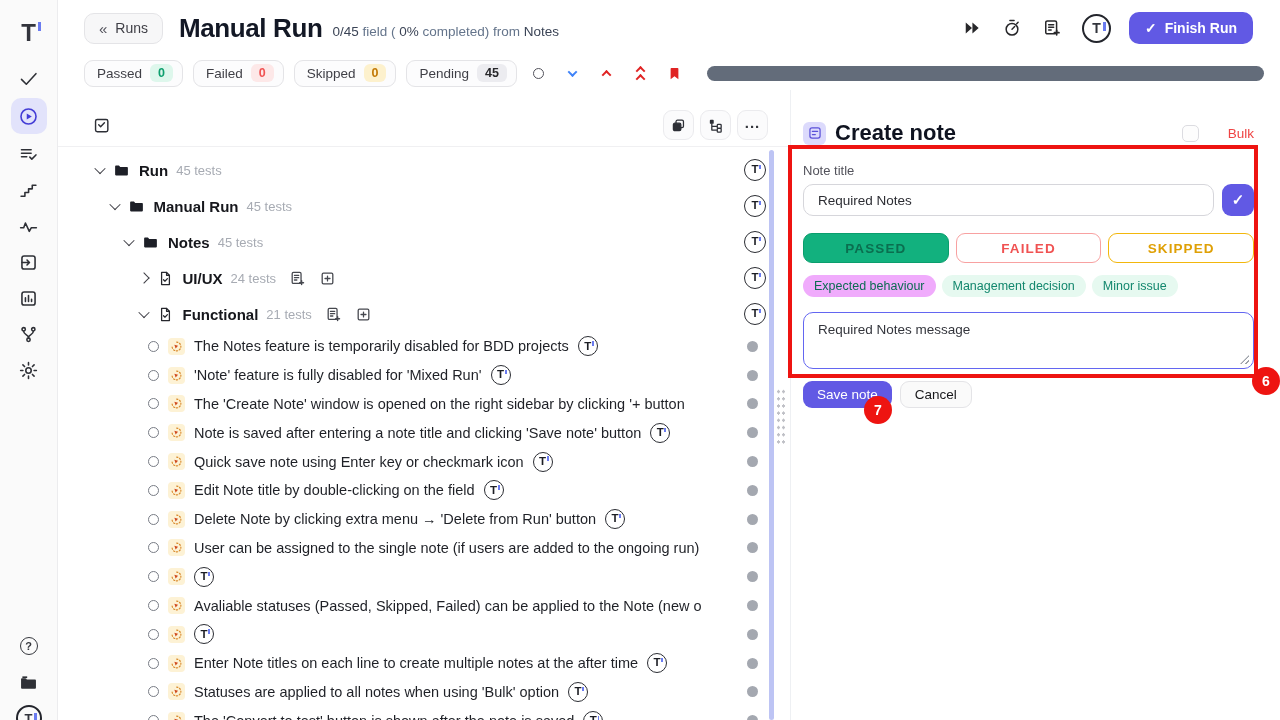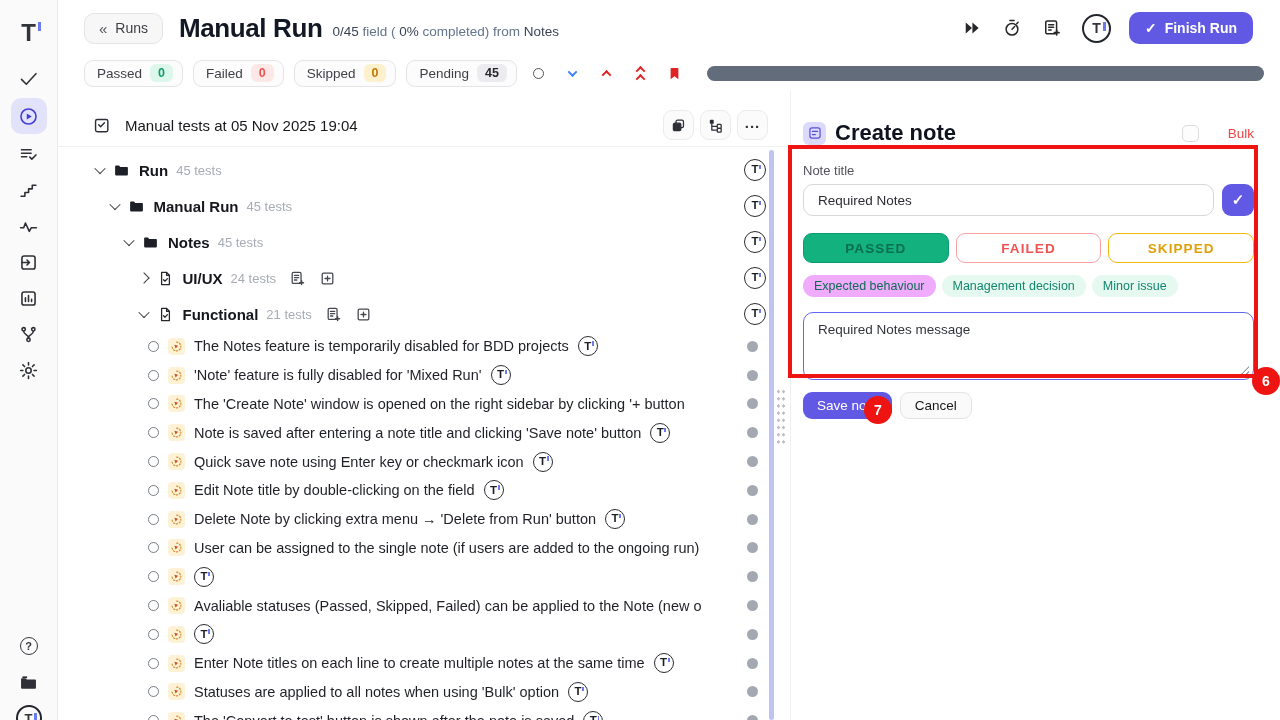--- a/index.html
+++ b/index.html
@@ -126,21 +126,21 @@
   .statuses { margin-top:17px; display:flex; gap:7px; }
   .st { flex:1; height:30px; border-radius:9px; font-size:13.5px; font-weight:700; letter-spacing:1.1px;
         cursor:pointer; font-family:"Liberation Sans",sans-serif; }
   .st.passed  { background:#12b17e; border:1.5px solid #0a9e6d; color:#0b6e4f; }
   .st.failed  { background:#fff; border:1.5px solid #f8a1a1; color:#f05252; }
   .st.skipped { background:#fff; border:1.5px solid #f2b70c; color:#dfa006; }
   .tags { margin-top:12px; display:flex; gap:6px; }
   .tag { height:22px; display:flex; align-items:center; padding:0 11px; border-radius:12px;
          font-size:12.5px; background:#e6f9f0; color:#12876d; cursor:pointer; white-space:nowrap; }
   .tag.sel { background:#f0abfc; color:#0c6b52; font-weight:500; }
-  .msgbox { margin-top:15px; height:68px; border:1.6px solid #6366f1; border-radius:10px;
+  .msgbox { margin-top:15px; height:57px; border:1.6px solid #6366f1; border-radius:10px;
             padding:9px 14px; font-size:13.5px; color:#33353c; position:relative; background:#fff; }
   .msgbox .grip { position:absolute; right:4px; bottom:4px; width:9px; height:9px;
             background:repeating-linear-gradient(135deg, transparent 0 2.4px, #9ba0a8 2.4px 3.6px);
             clip-path:polygon(100% 0, 100% 100%, 0 100%); }
   .np-btns { margin-top:12px; display:flex; gap:8px; }
   .save-btn { height:27px; padding:0 14px; background:#6159e4; border:none; border-radius:9px;
               color:#fff; font-size:13.5px; cursor:pointer; font-family:"Liberation Sans",sans-serif; }
   .cancel-btn { height:27px; padding:0 14px; background:#fafafa; border:1px solid #e4e4e7; border-radius:9px;
               color:#18181b; font-size:13.5px; cursor:pointer; font-family:"Liberation Sans",sans-serif; }
 
@@ -338,21 +338,20 @@
     <div class="content">
 
       <section class="runlist">
         <div class="rl-head">
           <span class="icn" id="rl-head-icon">
               <svg viewBox="0 0 24 24" fill="none" stroke="currentColor" stroke-width="1.8" stroke-linecap="round" stroke-linejoin="round">
                 <rect x="4.5" y="4.5" width="15.5" height="15.5" rx="2.2"></rect>
                 <path d="M8.5 11.2l2.4 2.4 4.8-5"></path>
               </svg>
             </span>
-          <span class="rl-title">Manual tests at 05 Nov 2025 19:04</span>
           <span class="rl-actions" id="rl-actions">
               <button class="act-btn">
                 <span class="icn">
                   <svg viewBox="0 0 24 24" fill="none" stroke="currentColor" stroke-width="1.8" stroke-linecap="round" stroke-linejoin="round">
                     <rect x="8.5" y="4.5" width="10.5" height="10.5" rx="2"></rect>
                     <rect x="4.8" y="8.8" width="10.5" height="10.5" rx="2" fill="currentColor"></rect>
                   </svg>
                 </span>
               </button>
               <button class="act-btn">
@@ -627,21 +626,21 @@
               <span class="dot"></span>
             </div>
             <div class="row test">
               <span class="radio"></span>
               <span class="burst">
                 <svg viewBox="0 0 16 16" fill="none">
                   <path d="M8.2 2.6a5.4 5.4 0 1 1-5.5 4.2" stroke="#d98a2b" stroke-width="1.4" stroke-linecap="round" stroke-dasharray="1.6 2.1"></path>
                   <path d="M5.4 5.9l4.5 1.2-3 3.3z" fill="#cf4a1f"></path>
                 </svg>
               </span>
-              <span class="ttl">Enter Note titles on each line to create multiple notes at the same time</span>
+              <span class="ttl">Enter Note titles on each line to create multiple notes at the after time</span>
               <span class="tc sm">
                 <b>T</b>
               </span>
               <span class="spacer"></span>
               <span class="dot"></span>
             </div>
             <div class="row test">
               <span class="radio"></span>
               <span class="burst">
                 <svg viewBox="0 0 16 16" fill="none">

